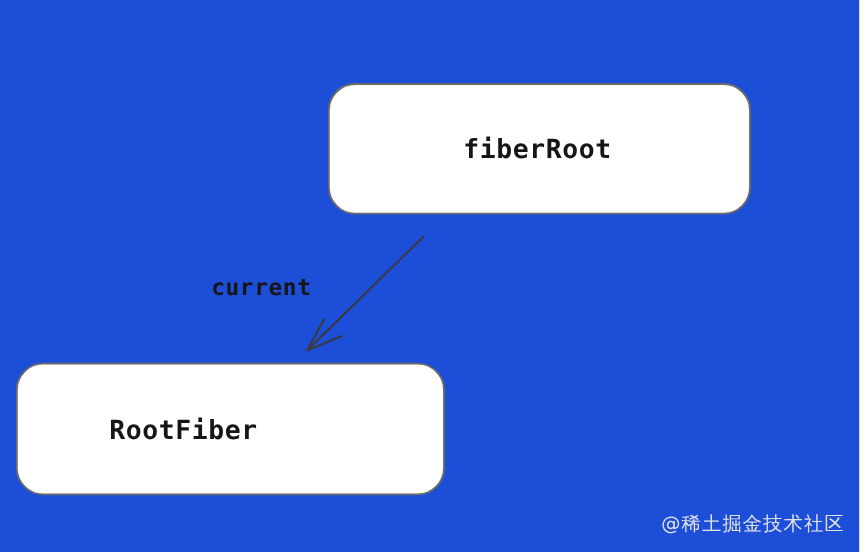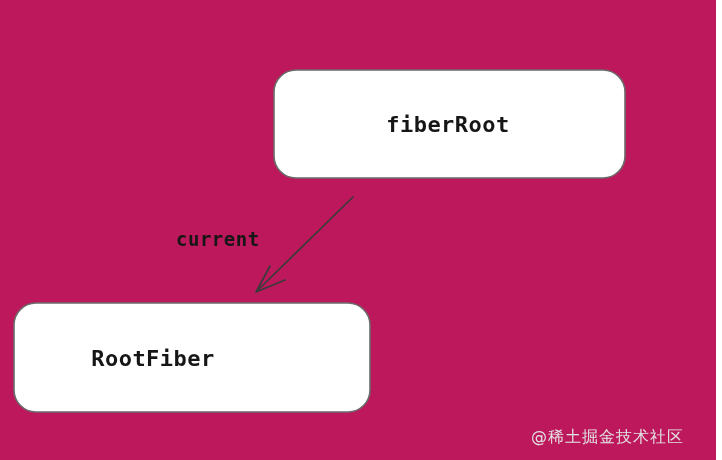--- a/index.html
+++ b/index.html
@@ -7,21 +7,21 @@
     padding: 0;
     background: #ffffff;
   }
   body {
     font-family: "Liberation Sans", sans-serif;
   }
   #canvas {
     position: relative;
     width: 716px;
     height: 460px;
-    background: #be185d;
+    background: #1d4ed8;
     overflow: hidden;
   }
   .diagram-svg {
     position: absolute;
     top: 0;
     left: 0;
     width: 722px;
     height: 460px;
   }
   .node-label {
@@ -36,21 +36,21 @@
     font-size: 19px;
     font-weight: 700;
     fill: #161616;
     letter-spacing: 0.5px;
   }
   .node-shape {
     fill: #ffffff;
   }
   .watermark {
     position: absolute;
-    right: 32px;
+    right: 12px;
     bottom: 12px;
     font-family: "DejaVu Sans", "Liberation Sans", sans-serif;
     font-size: 16px;
     color: #e2e2e2;
     letter-spacing: 1px;
     white-space: nowrap;
     user-select: none;
   }
 </style>
 </head>

